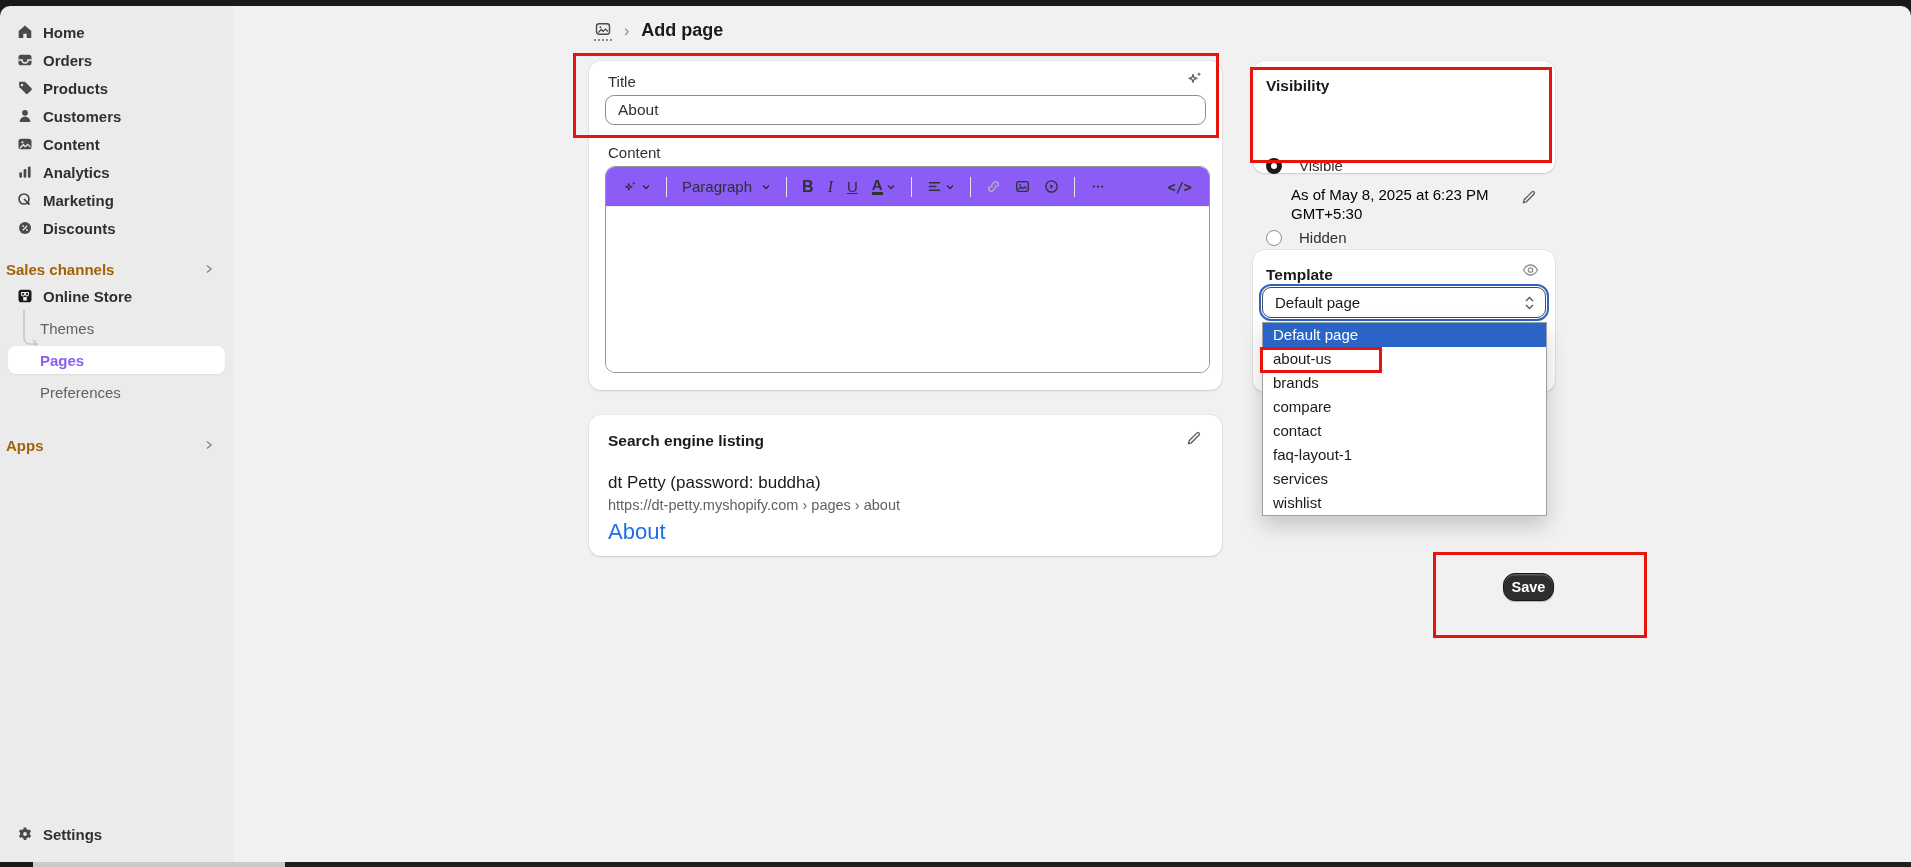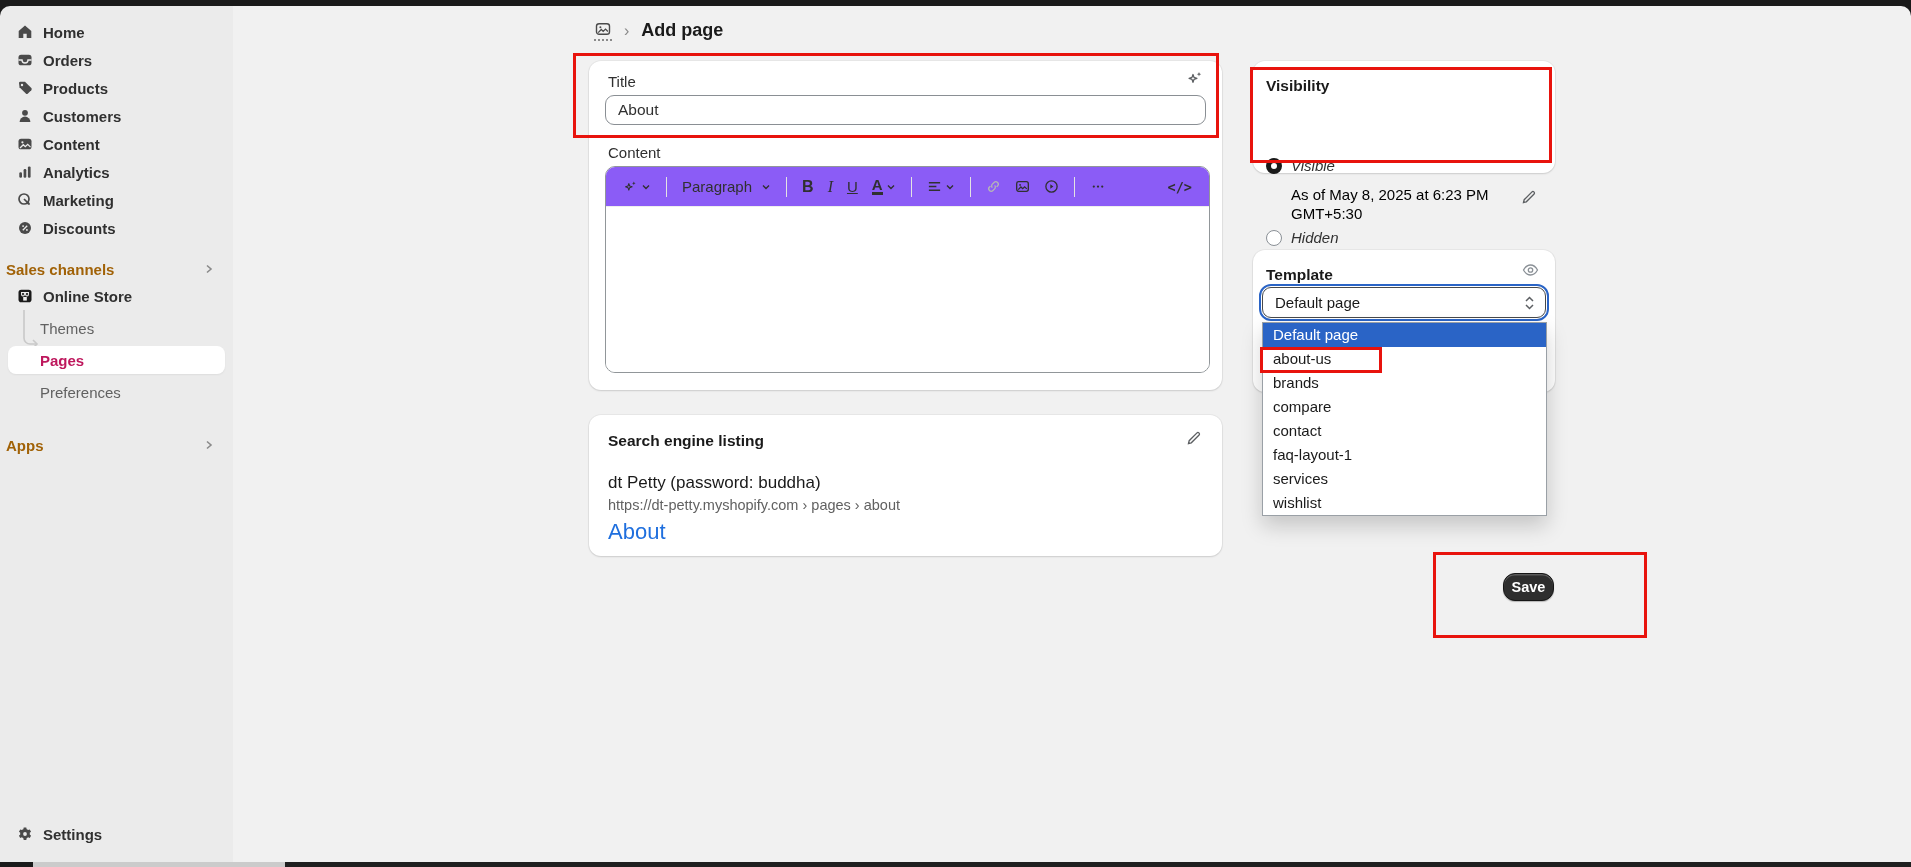--- a/index.html
+++ b/index.html
@@ -27,21 +27,21 @@
   .nav-item .ic { width:17px; height:17px; flex:0 0 17px; display:flex; align-items:center; justify-content:center; }
   .section-head {
     display:flex; align-items:center; justify-content:space-between;
     margin:0 8px 0 0; padding:0 10px 0 6px; height:26px;
     font-size:15px; font-weight:600; color:#a16207; cursor:pointer;
   }
   .sub-item {
     display:flex; align-items:center; height:28px; margin:4px 8px; padding:0 8px 0 32px;
     border-radius:8px; font-size:15px; color:#616161; cursor:pointer; position:relative;
   }
-  .sub-item.active { background:#ffffff; color:#be185d; font-weight:600; box-shadow:0 1px 2px rgba(0,0,0,.06); }
+  .sub-item.active { background:#ffffff; color:#8b5cf6; font-weight:600; box-shadow:0 1px 2px rgba(0,0,0,.06); }
   .tree-line { position:absolute; pointer-events:none; }
   .settings-row { position:absolute; left:0; bottom:14px; width:233px; }
   svg.glyph { display:block; }
 
   
   .main {
     position:absolute; left:233px; top:6px; width:1678px; height:856px;
     background:#f1f1f1; border-top-right-radius:10px;
   }
   .breadcrumb { position:absolute; left:594px; top:20px; display:flex; align-items:center; gap:12px; }
@@ -75,21 +75,21 @@
   .editor-body { height:166px; background:#fff; cursor:text; }
 
   .card-seo { left:589px; top:415px; width:633px; height:141px; }
   .seo-heading { position:absolute; left:19px; top:17px; font-size:15.5px; font-weight:700; color:#1a1a1a; }
   .seo-site { position:absolute; left:19px; top:58px; font-size:17px; color:#1a1a1a; }
   .seo-url  { position:absolute; left:19px; top:82px; font-size:14.5px; color:#616161; }
   .seo-link { position:absolute; left:19px; top:104px; font-size:22px; color:var(--link-blue,#1f6fde); cursor:pointer; }
 
   .card-visibility { left:1253px; top:61px; width:302px; height:112px; }
   .panel-heading { position:absolute; left:13px; top:16px; font-size:15.5px; font-weight:700; color:#1a1a1a; }
-  .radio-row { position:absolute; display:flex; align-items:center; gap:9px; cursor:pointer;font-style:italic; }
+  .radio-row { position:absolute; display:flex; align-items:center; gap:17px; cursor:pointer; }
   .radio { width:16px; height:16px; border-radius:50%; background:#fff; flex:0 0 16px; }
   .radio.checked { border:5px solid #1a1a1a; }
   .radio.unchecked { border:1.5px solid #8a9096; }
   .radio-label { font-size:15px; color:#303030; }
   .vis-note { position:absolute; left:38px; top:124px; width:215px; font-size:15px; color:#000000; line-height:19px; }
 
   .card-template { left:1253px; top:250px; width:302px; height:142px; }
   .tpl-select {
     position:absolute; left:9px; top:37px; width:284px; height:31px; background:#fff;
     border:1.5px solid #47494b; border-radius:9px; outline:2px solid var(--accent-blue,#2a64c6); outline-offset:1px;

